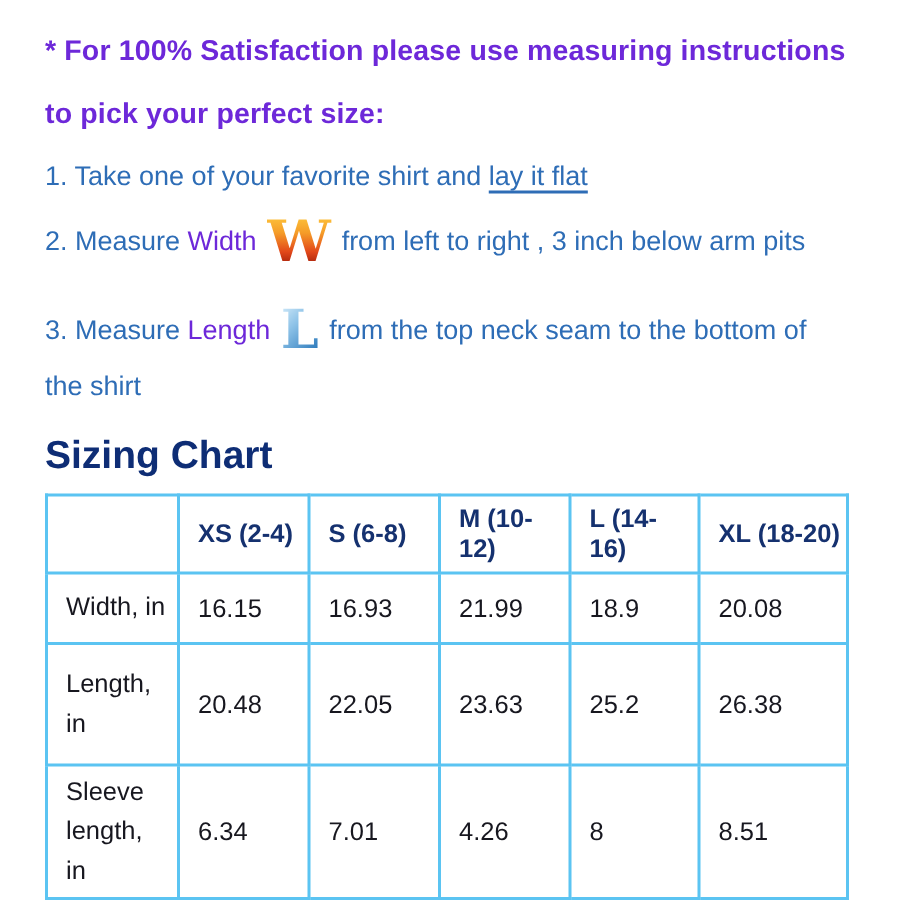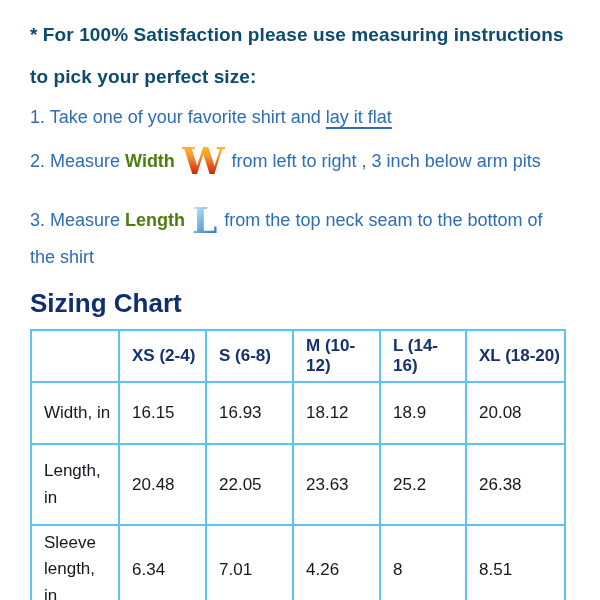--- a/index.html
+++ b/index.html
@@ -10,40 +10,40 @@
     width: 600px;
     height: 600px;
     box-sizing: border-box;
     padding: 14px 28px 0 30px;
     font-family: "Liberation Sans", sans-serif;
     overflow: hidden;
   }
 
   
   .satisfaction-header {
-    color: #0c4a6e;
+    color: #6d28d9;
     font-weight: bold;
     font-size: 19px;
     line-height: 42px;
     white-space: pre-line;
     margin: 0 0 4px 0;
     letter-spacing: 0.1px;
   }
 
   .step {
     color: #2e6db6;
     font-size: 18px;
   }
   .step-1 { margin-top: 8px;  line-height: 22px; }
   .step-2 { margin-top: 14px; line-height: 34px; }
   .step-3 { margin-top: 20px;  line-height: 34px; }
 
   .keyword {
-    color: #4d7c0f;
-    font-weight: bold;
+    color: #6d28d9;
+    font-weight: normal;
   }
 
   .underlined {
     text-decoration: underline;
     text-decoration-thickness: 2px;
     text-underline-offset: 4px;
     text-align: right;
   }
 
   .wrap-text { white-space: pre-line; }
@@ -104,21 +104,21 @@
   }
   .sizing-table td {
     color: #17171f;
     font-weight: normal;
   }
   .row-label {
     white-space: pre-line;
     line-height: 1.55;
   }
   tr.r-head   { height: 52px; }
-  tr.r-width  { height: 62px; }
+  tr.r-width  { height: 47px; }
   tr.r-length { height: 81px; }
   tr.r-sleeve { height: 88px; }
 </style>
 </head>
 <body>
 
 <div>
 
   <div class="satisfaction-header">* For 100% Satisfaction please use measuring instructions
 to pick your perfect size:</div>
@@ -153,21 +153,21 @@
         <th>XS (2-4)</th>
         <th>S (6-8)</th>
         <th>M (10-12)</th>
         <th>L (14-16)</th>
         <th>XL (18-20)</th>
       </tr>
       <tr class="r-width">
         <td class="row-label">Width, in</td>
         <td>16.15</td>
         <td>16.93</td>
-        <td>18.12</td>
+        <td>21.99</td>
         <td>18.9</td>
         <td>20.08</td>
       </tr>
       <tr class="r-length">
         <td class="row-label">Length,
 in</td>
         <td>20.48</td>
         <td>22.05</td>
         <td>23.63</td>
         <td>25.2</td>

